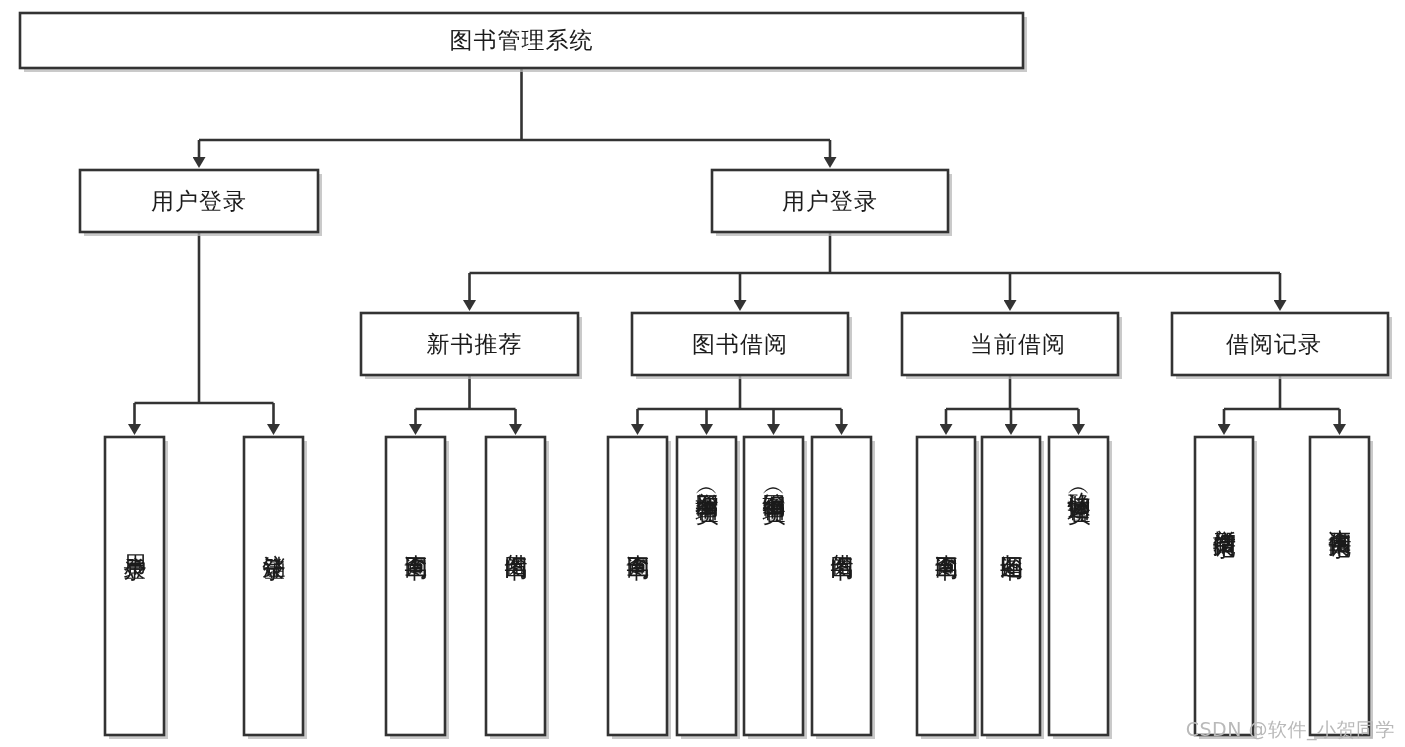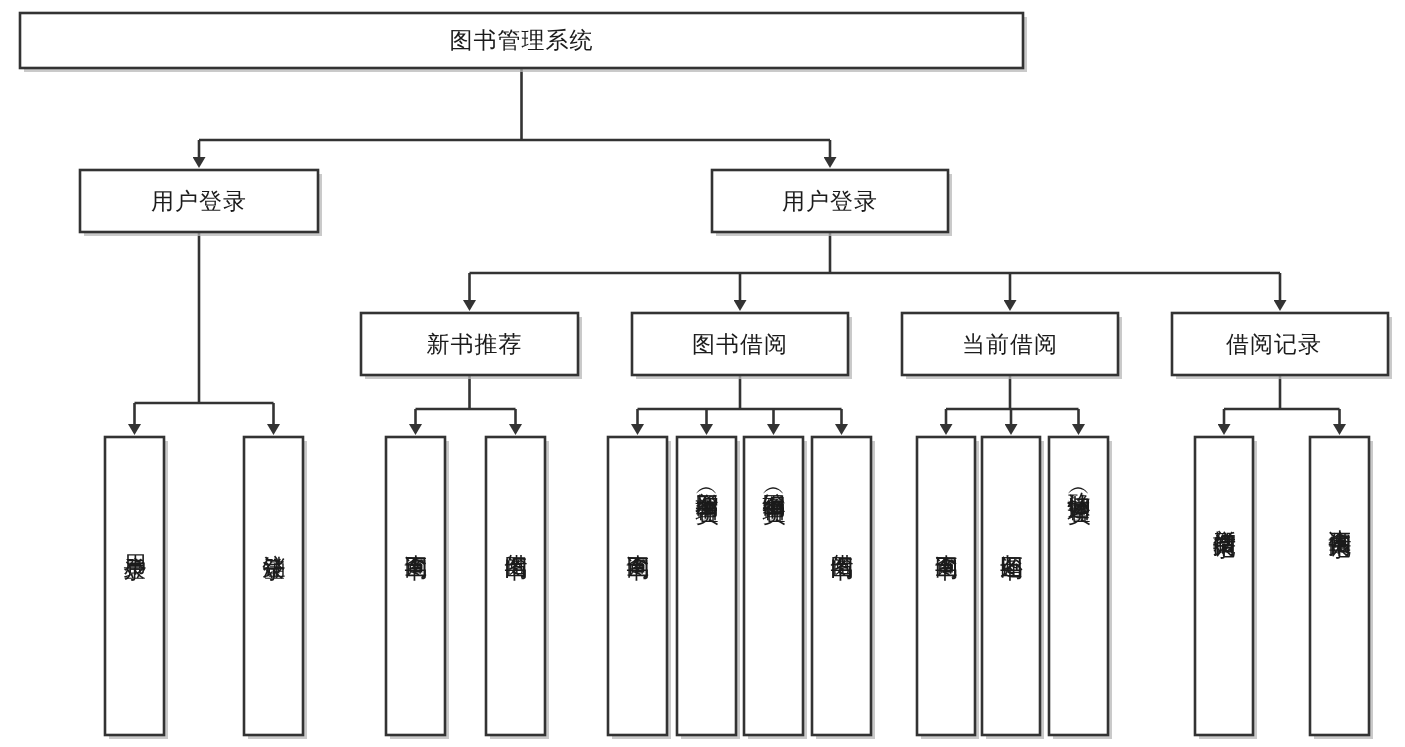--- a/index.html
+++ b/index.html
@@ -171,21 +171,21 @@
         <rect x="1310" y="437" width="59" height="298" class="node-box"></rect>
       </g>
   </svg>
 
   <div id="labels">
       <div class="h-wrap" style="left: 20px; top: 13px; width: 1003px; height: 55px;">图书管理系统</div>
       <div class="h-wrap" style="left: 80px; top: 170px; width: 238px; height: 62px;">用户登录</div>
       <div class="h-wrap" style="left: 712px; top: 170px; width: 236px; height: 62px;">用户登录</div>
       <div class="h-wrap" style="left: 361px; top: 313px; width: 227px; height: 62px;">新书推荐</div>
       <div class="h-wrap" style="left: 632px; top: 313px; width: 216px; height: 62px;">图书借阅</div>
-      <div class="h-wrap" style="left: 902px; top: 313px; width: 216px; height: 62px;">当前借阅</div>
+      <div class="h-wrap" style="left: 902px; top: 313px; width: 216px; height: 62px; padding-left: 8px;">当前借阅</div>
       <div class="h-wrap" style="left: 1172px; top: 313px; width: 204px; height: 62px;">借阅记录</div>
       <div class="vert-wrap" style="left: 105px; top: 437px; width: 59px; height: 298px;">
         <div class="vert-text" style="margin-top: 99px;">用户登录</div>
       </div>
       <div class="vert-wrap" style="left: 244px; top: 437px; width: 59px; height: 298px;">
         <div class="vert-text" style="margin-top: 99px;">注销登录</div>
       </div>
       <div class="vert-wrap" style="left: 386px; top: 437px; width: 59px; height: 298px;">
         <div class="vert-text" style="margin-top: 99px;">查询图书</div>
       </div>
@@ -214,13 +214,14 @@
         <div class="vert-text" style="margin-top: 36.5px;">确认归还（管理员）</div>
       </div>
       <div class="vert-wrap" style="left: 1195px; top: 437px; width: 58px; height: 298px;">
         <div class="vert-text" style="margin-top: 74px;">新增借阅记录</div>
       </div>
       <div class="vert-wrap" style="left: 1310px; top: 437px; width: 59px; height: 298px;">
         <div class="vert-text" style="margin-top: 74px;">查询借阅记录</div>
       </div>
     </div>
 
+  <div class="watermark">CSDN @软件_小贺同学</div>
 </div>
 
 </body></html>

